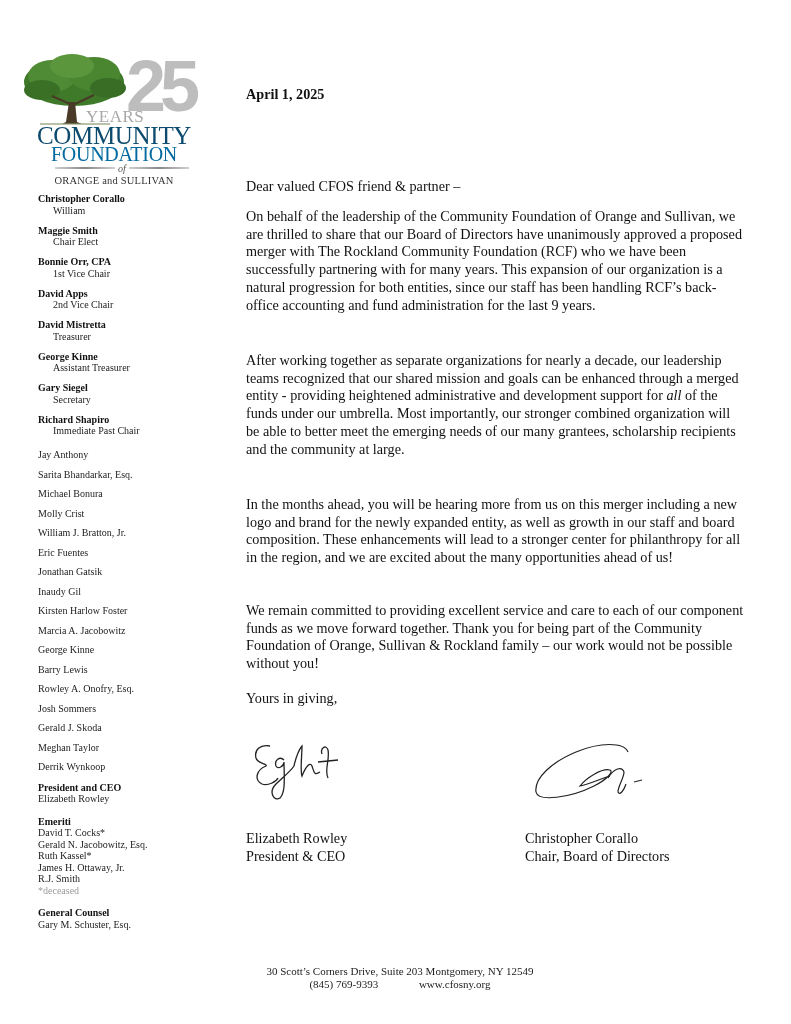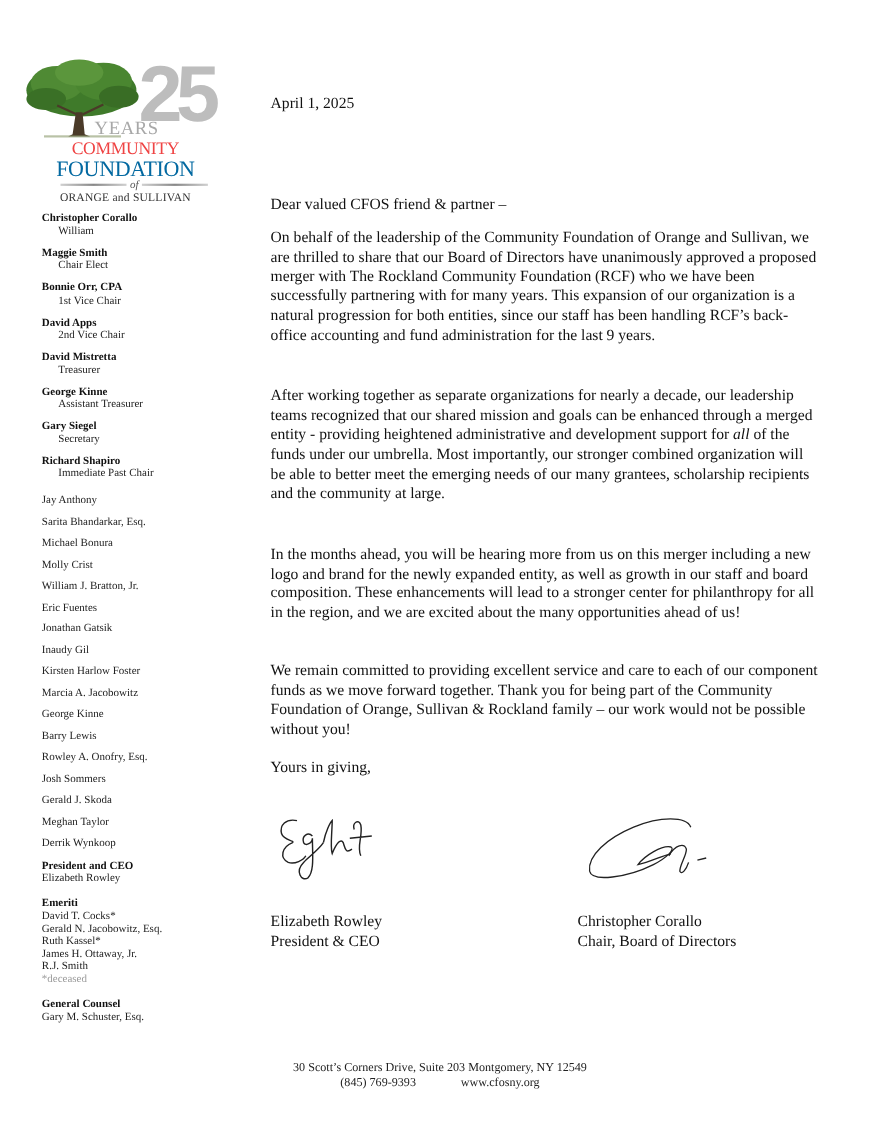--- a/index.html
+++ b/index.html
@@ -14,21 +14,21 @@
       position: absolute; left: 104px; top: -2px;
       font-family: "Liberation Sans", sans-serif; font-weight: bold;
       font-size: 72px; line-height: 72px; letter-spacing: -6px; color: #bdbdbd;
     }
     .logo-years {
       position: absolute; left: 64px; top: 55px;
       font-size: 17px; letter-spacing: 0.5px; color: #a8a8a8;
     }
     .logo-community {
       position: absolute; left: 12px; top: 75px; width: 160px; text-align: center;
-      font-size: 16px; line-height: 18px; color: #ef4444; letter-spacing: -0.3px;
+      font-size: 25px; line-height: 18px; color: #0c4a6e; letter-spacing: -0.3px;
     }
     .logo-foundation {
       position: absolute; left: 12px; top: 93px; width: 160px; text-align: center;
       font-size: 20px; line-height: 18px; color: #0369a1; letter-spacing: -0.3px;
     }
     .logo-of-row {
       position: absolute; left: 33px; top: 110px; width: 134px; height: 12px;
       display: flex; align-items: center; gap: 3px;
     }
     .logo-of-row .rule { flex: 1; height: 2px; background: linear-gradient(90deg,#d0d0d0,#888,#d0d0d0); }
@@ -43,21 +43,21 @@
     .officer .name { font-weight: bold; color: #111; }
     .officer .title { padding-left: 15px; color: #222; }
     .director { height: 19.5px; line-height: 19.5px; color: #222; }
     .directors { margin-top: 5px; margin-bottom: 5px; }
     .group { margin-bottom: 11px; }
     .group .head { font-weight: bold; color: #111; }
     .group .line { color: #222; }
     .group .deceased { color: #9a9a9a; }
     
     .letter { position: absolute; left: 246px; top: 86px; width: 500px; font-size: 14.2px; line-height: 17.7px; color: #111; }
-    .date { margin: 0; }
+    .date { margin: 0; font-weight: bold; }
     .salutation { margin: 0; position: absolute; top: 92px; left: 0; white-space: nowrap; }
     .para { margin: 0; position: absolute; left: 0; width: 500px; }
     .p1 { top: 122px; }
     .p2 { top: 266px; }
     .p3 { top: 410px; }
     .p4 { top: 516px; }
     .closing { position: absolute; top: 604px; left: 0; margin: 0; }
     .sig-block { position: absolute; top: 744px; }
     .sig-left { left: 0; }
     .sig-right { left: 279px; }

